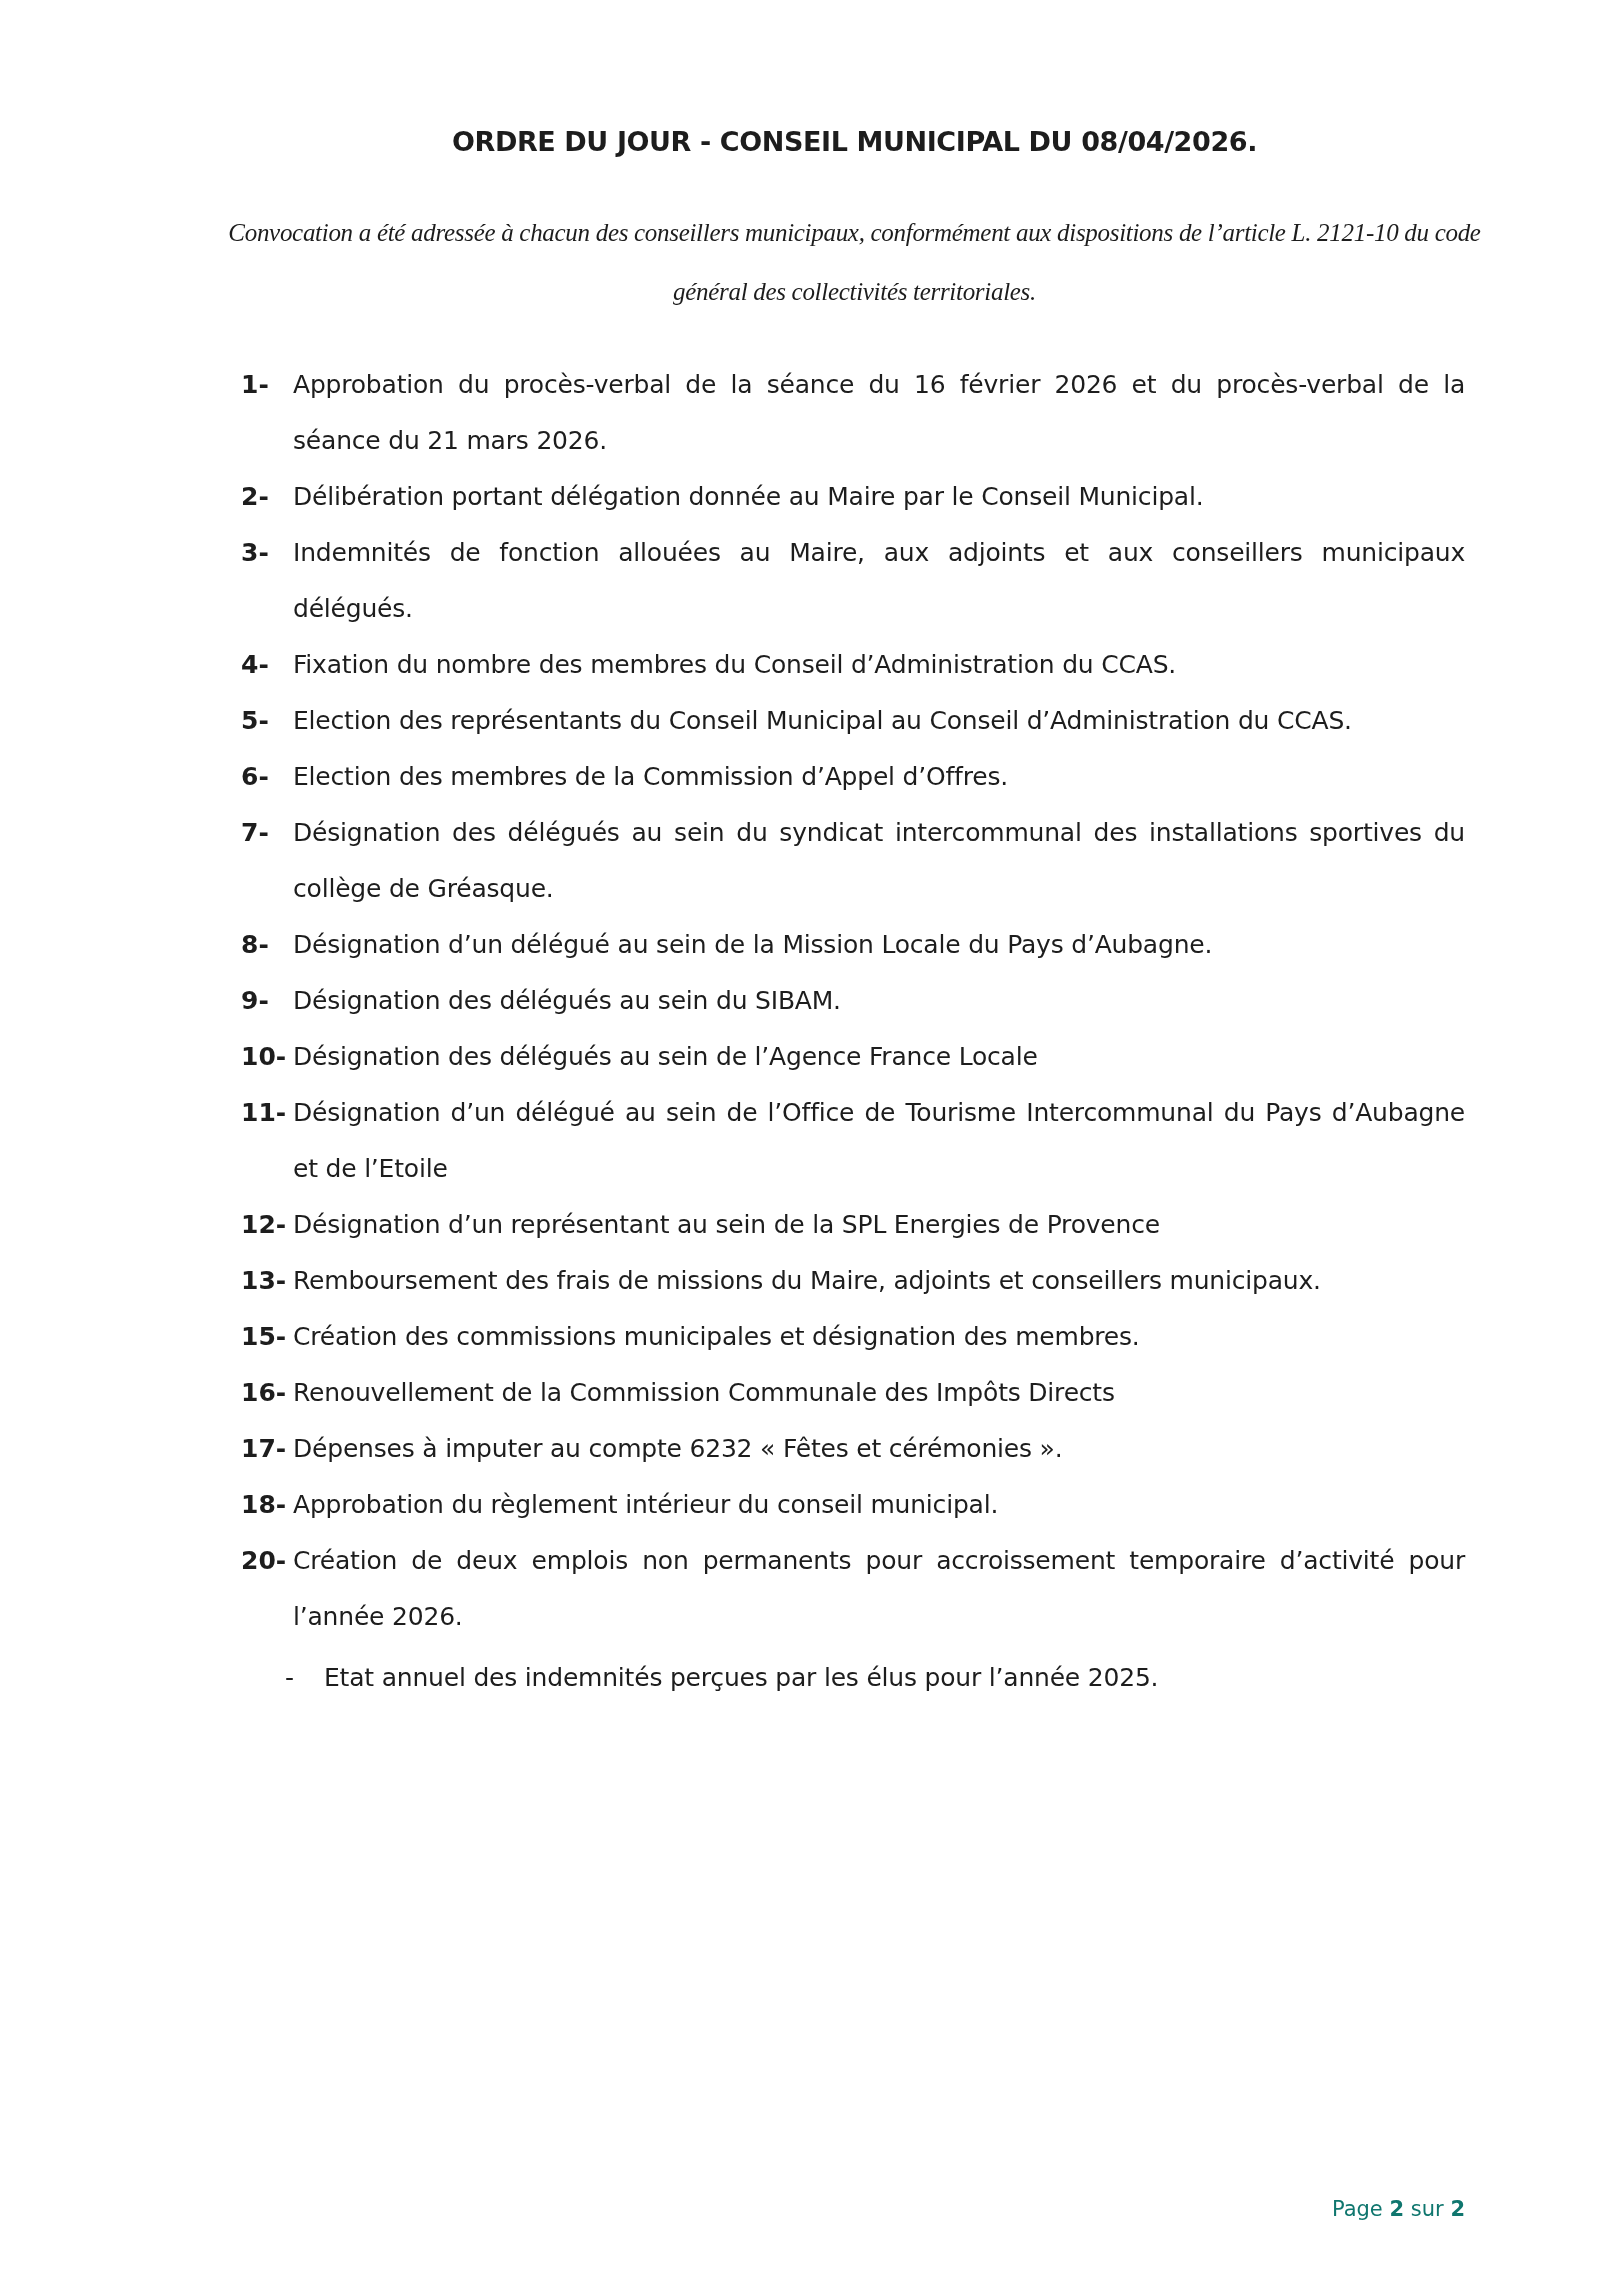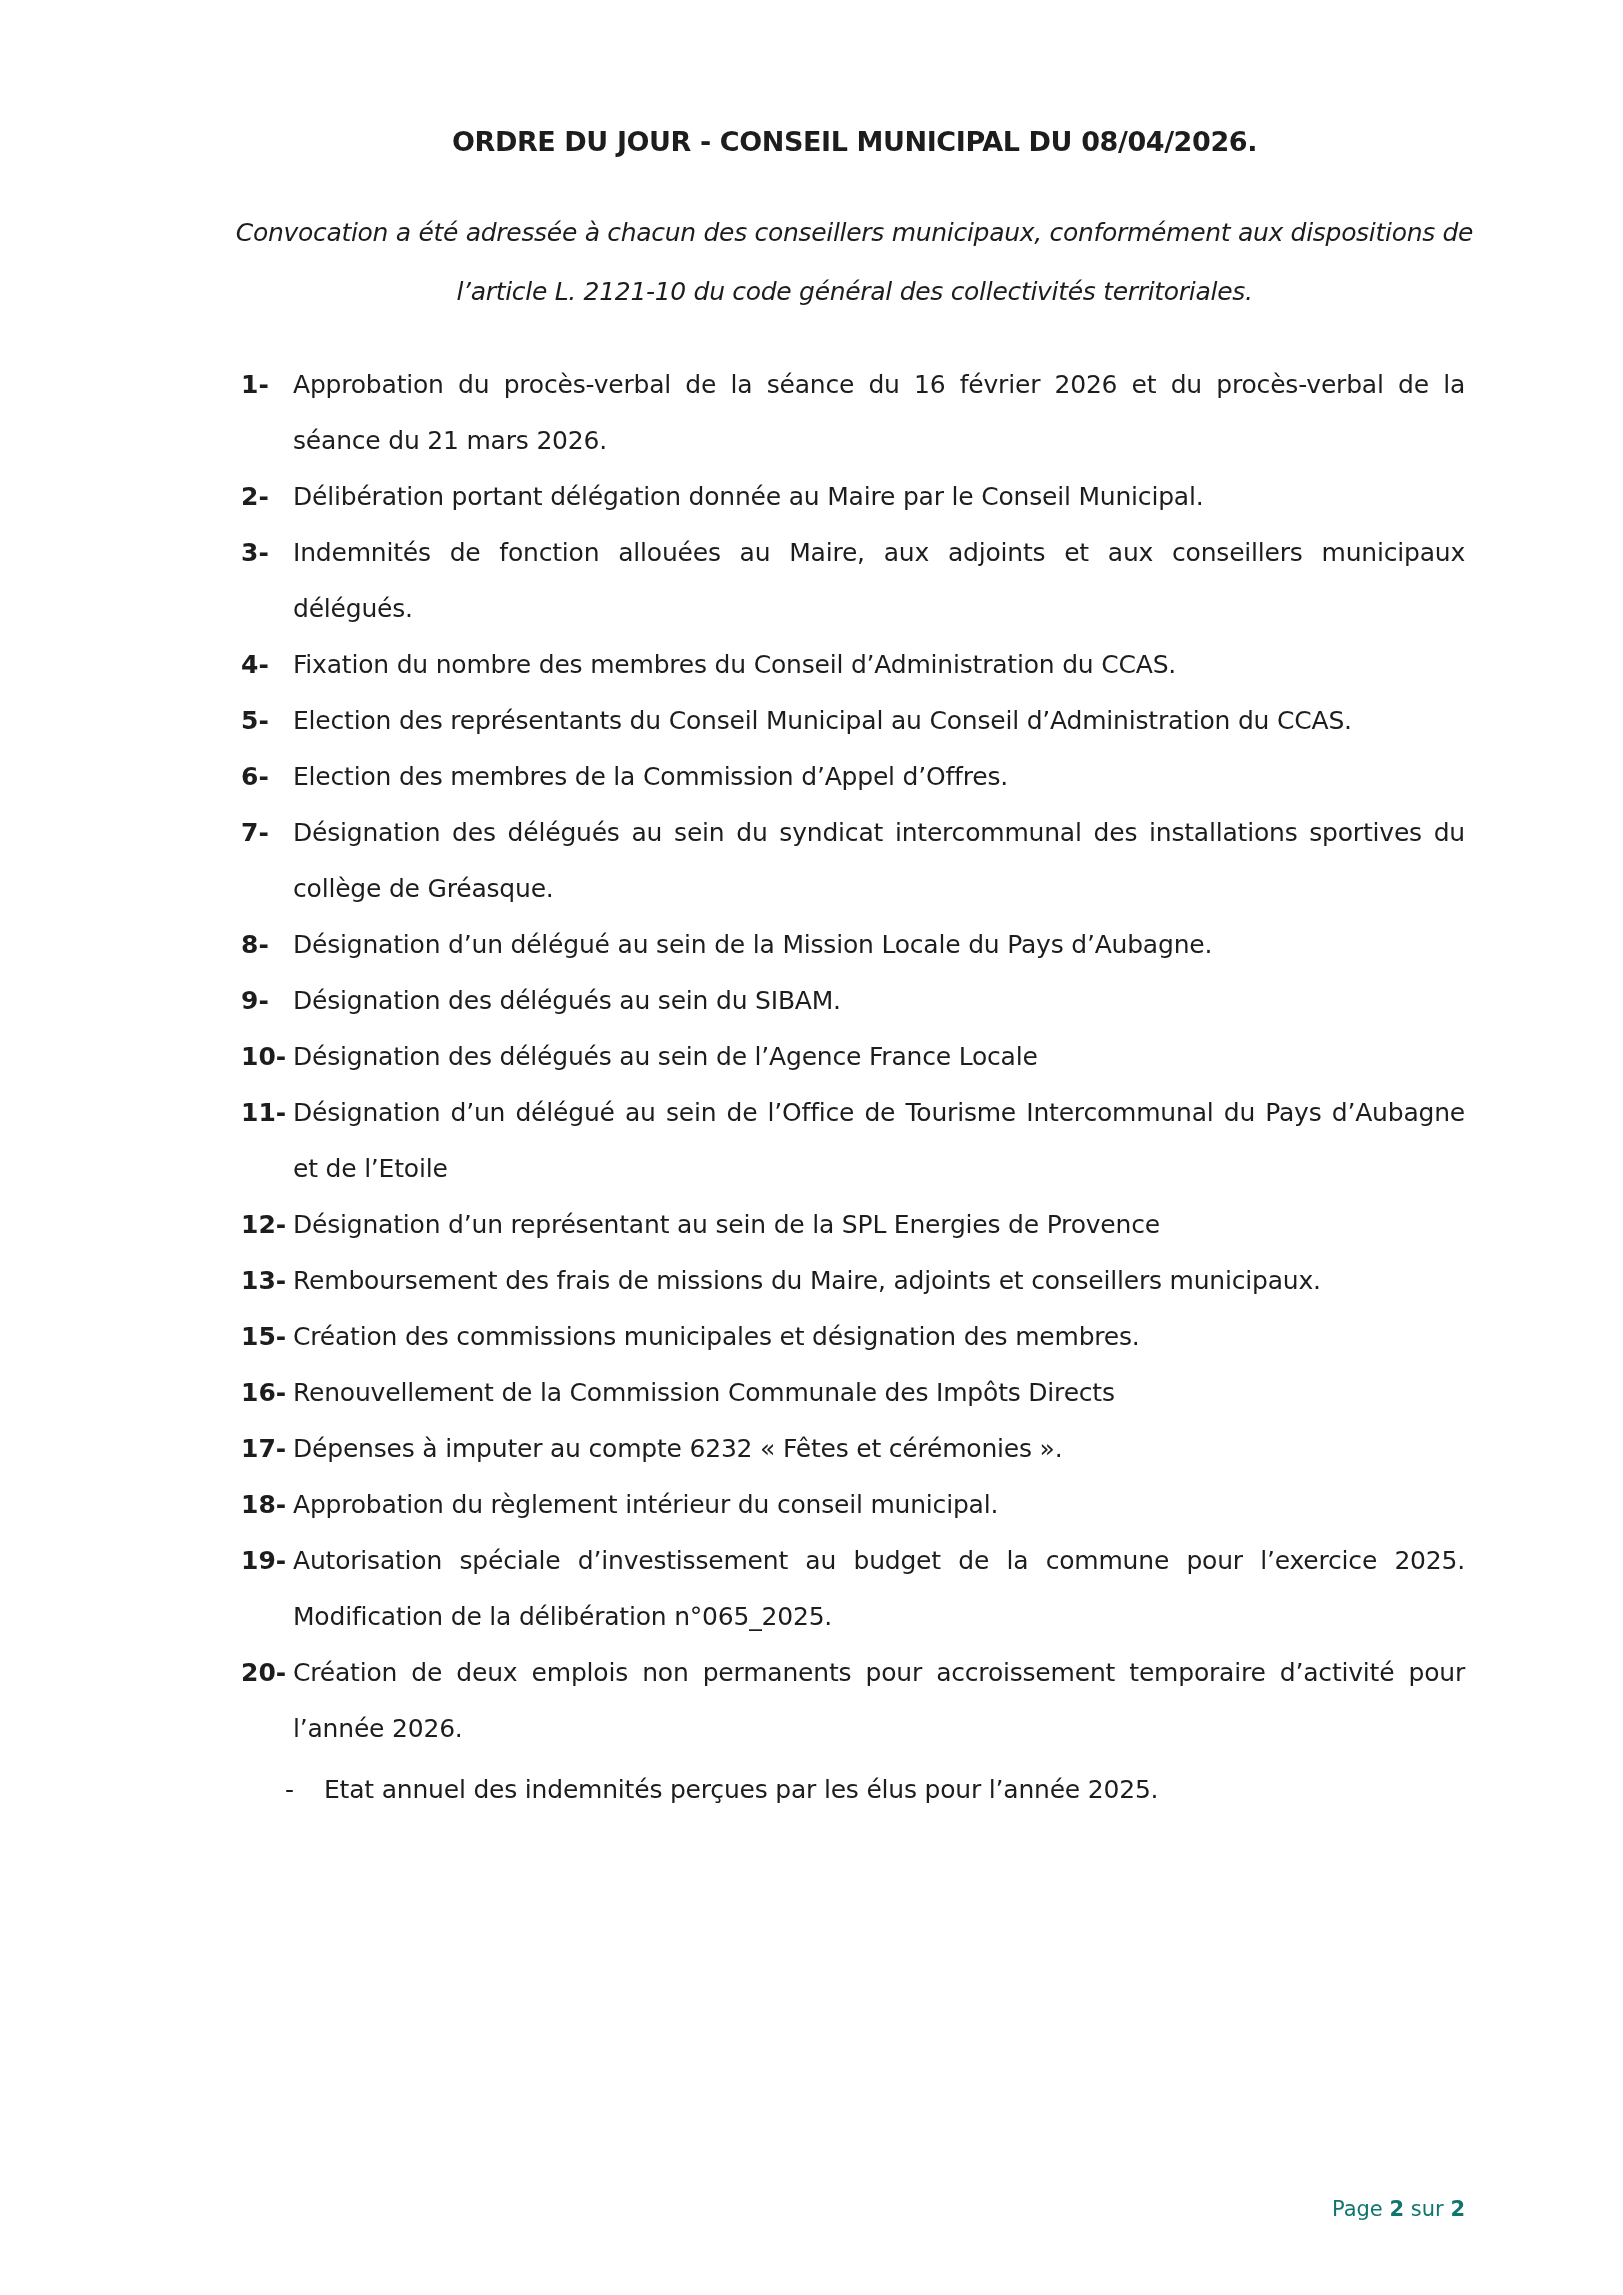--- a/index.html
+++ b/index.html
@@ -29,20 +29,21 @@
     letter-spacing: -0.4px;
   }
   .subtitle {
     margin-top: 46px;
     font-style: italic;
     font-size: 25px;
     line-height: 59px;
     text-align: center;
     letter-spacing: -0.3px;
     padding: 0 25px;
+    font-family: Liberation Serif, serif;
   }
   .agenda-list {
     margin-top: 36px;
     margin-left: 41px;
     width: 1224px;
   }
   .item {
     position: relative;
     padding-left: 52px;
     font-size: 25px;
@@ -162,24 +163,20 @@
       </div>
       <div class="item">
         <span class="num">17-</span>
         <div class="txt">Dépenses à imputer au compte 6232 « Fêtes et cérémonies ».</div>
       </div>
       <div class="item">
         <span class="num">18-</span>
         <div class="txt">Approbation du règlement intérieur du conseil municipal.</div>
       </div>
       <div class="item">
-        <span class="num">19-</span>
-        <div class="txt">Autorisation spéciale d’investissement au budget de la commune pour l’exercice 2025. Modification de la délibération n°065_2025.</div>
-      </div>
-      <div class="item">
         <span class="num">20-</span>
         <div class="txt">Création de deux emplois non permanents pour accroissement temporaire d’activité pour l’année 2026.</div>
       </div>
 
     </div>
 
 
     <div class="affaire-item">
       <span class="dash">-</span>
       <span class="atxt">Etat annuel des indemnités perçues par les élus pour l’année 2025.</span>

